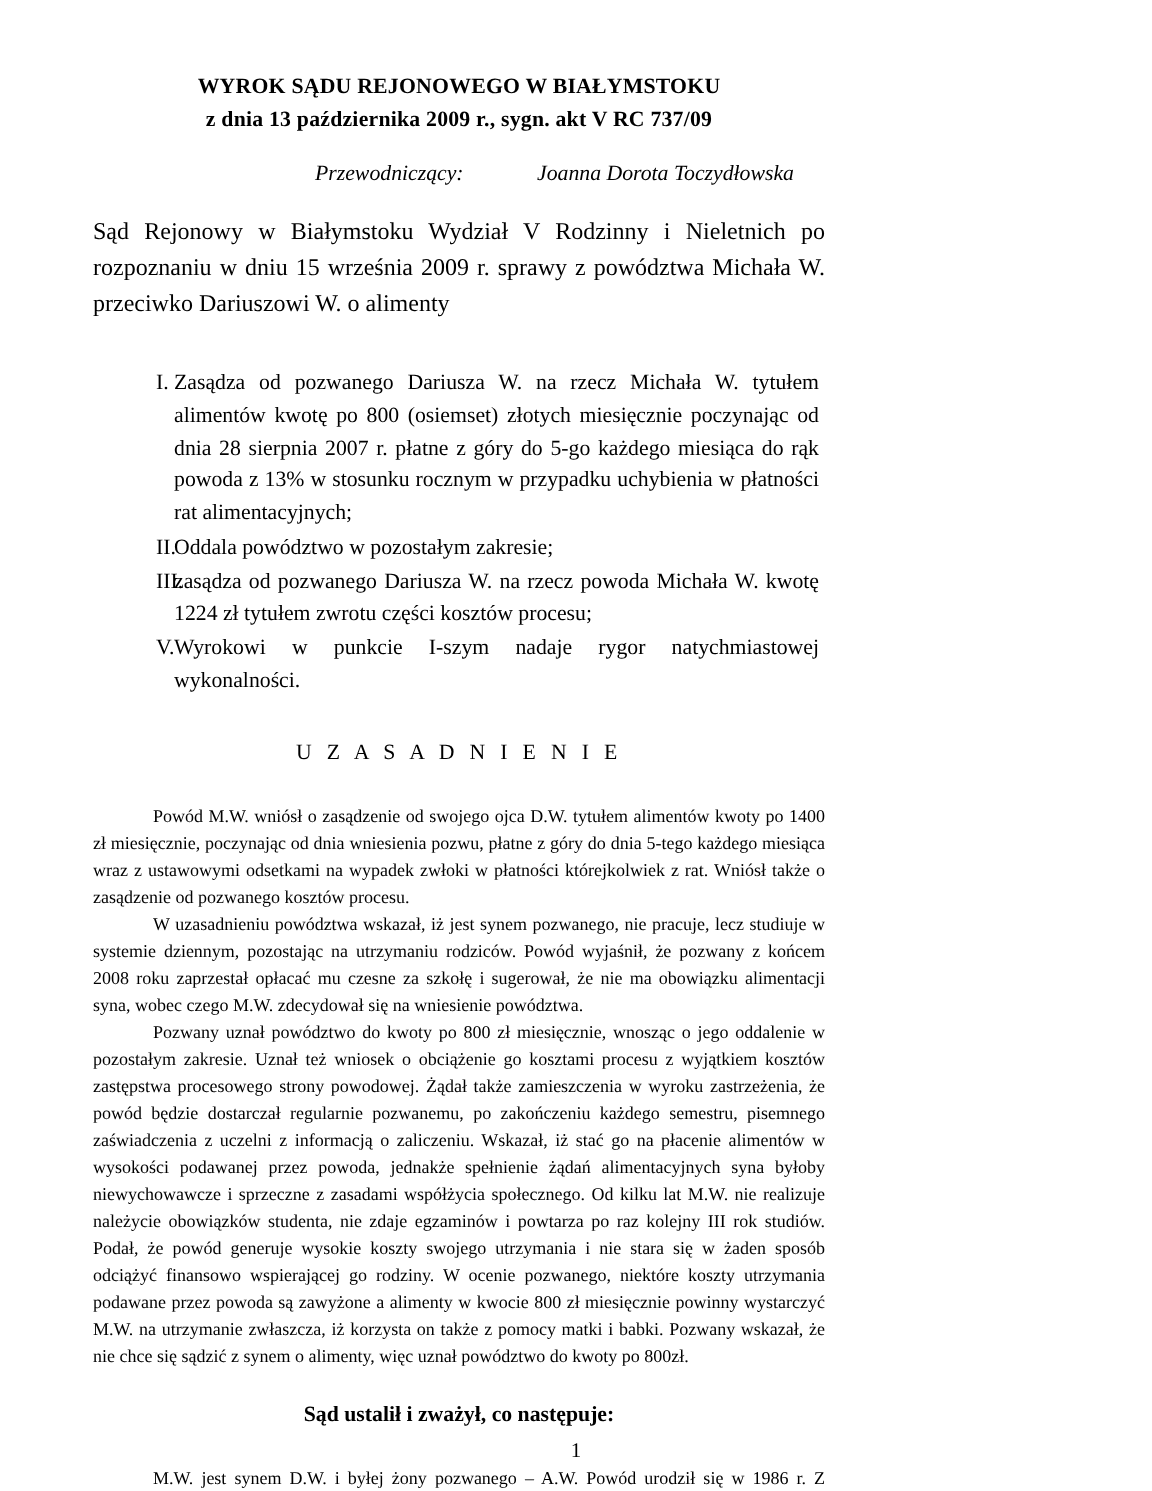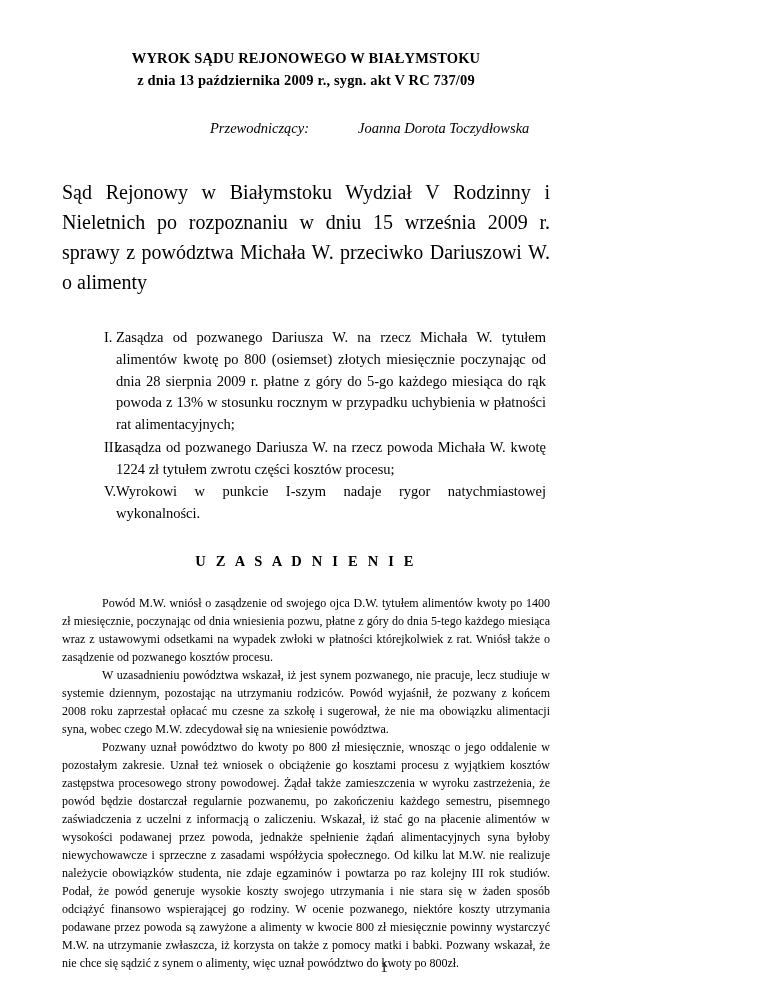--- a/index.html
+++ b/index.html
@@ -26,34 +26,34 @@
     text-align: center;
     font-weight: bold;
     font-size: 14.5px;
     line-height: 1.42;
     letter-spacing: 0.15px;
   }
   .title-line2 {
     margin-top: 1px;
   }
   .chair-row {
-    margin-top: 30px;
+    margin-top: 18px;
     font-size: 14.5px;
     font-style: italic;
     display: flex;
     padding-left: 148px;
   }
   .chair-label {
     width: 148px;
   }
   .chair-name {
   }
   .intro {
-    margin-top: 40px;
-    font-size: 20px;
+    margin-top: 18px;
+    font-size: 16px;
     line-height: 1.5;
     text-align: justify;
   }
   .rulings {
     margin-top: 30px;
     font-size: 14.5px;
     line-height: 1.5;
   }
   .ruling {
     display: flex;
@@ -67,21 +67,21 @@
     box-sizing: border-box;
   }
   .ruling .txt {
     flex: 1 1 auto;
     text-align: justify;
     padding-right: 4px;
   }
   .section-heading {
     margin-top: 28px;
     text-align: center;
-    font-weight: bold;
+    font-weight: normal;
     font-size: 14.5px;
     letter-spacing: 3.2px;
   }
   .body-text {
     margin-top: 24px;
     font-size: 12px;
     line-height: 1.5;
     text-align: justify;
   }
   .body-text p {
@@ -116,21 +116,25 @@
   <div class="chair-row">
     <div class="chair-label">Przewodniczący:</div>
     <div class="chair-name">Joanna Dorota Toczydłowska</div>
   </div>
 
   <div class="intro">Sąd Rejonowy w Białymstoku Wydział V Rodzinny i Nieletnich po rozpoznaniu w dniu 15 września  2009 r. sprawy z powództwa  Michała W. przeciwko  Dariuszowi W. o alimenty</div>
 
   <div class="rulings">
     <div class="ruling">
       <div class="num">I.</div>
-      <div class="txt">Zasądza od pozwanego Dariusza W. na rzecz Michała W. tytułem alimentów kwotę po 800 (osiemset) złotych miesięcznie poczynając od dnia 28 sierpnia 2009 r. płatne z góry do 5-go każdego miesiąca do rąk powoda z 13% w stosunku rocznym w przypadku uchybienia w płatności rat alimentacyjnych;</div>
+      <div class="txt">Zasądza od pozwanego Dariusza W. na rzecz Michała W. tytułem alimentów kwotę po 800 (osiemset) złotych miesięcznie poczynając od dnia 28 sierpnia 2007 r. płatne z góry do 5-go każdego miesiąca do rąk powoda z 13% w stosunku rocznym w przypadku uchybienia w płatności rat alimentacyjnych;</div>
+    </div>
+    <div class="ruling">
+      <div class="num">II.</div>
+      <div class="txt">Oddala powództwo w pozostałym zakresie;</div>
     </div>
     <div class="ruling">
       <div class="num">III.</div>
       <div class="txt">zasądza od pozwanego Dariusza W. na rzecz powoda Michała W. kwotę 1224 zł tytułem zwrotu części kosztów procesu;</div>
     </div>
     <div class="ruling">
       <div class="num">V.</div>
       <div class="txt">Wyrokowi w punkcie I-szym nadaje rygor natychmiastowej wykonalności.</div>
     </div>
   </div>

